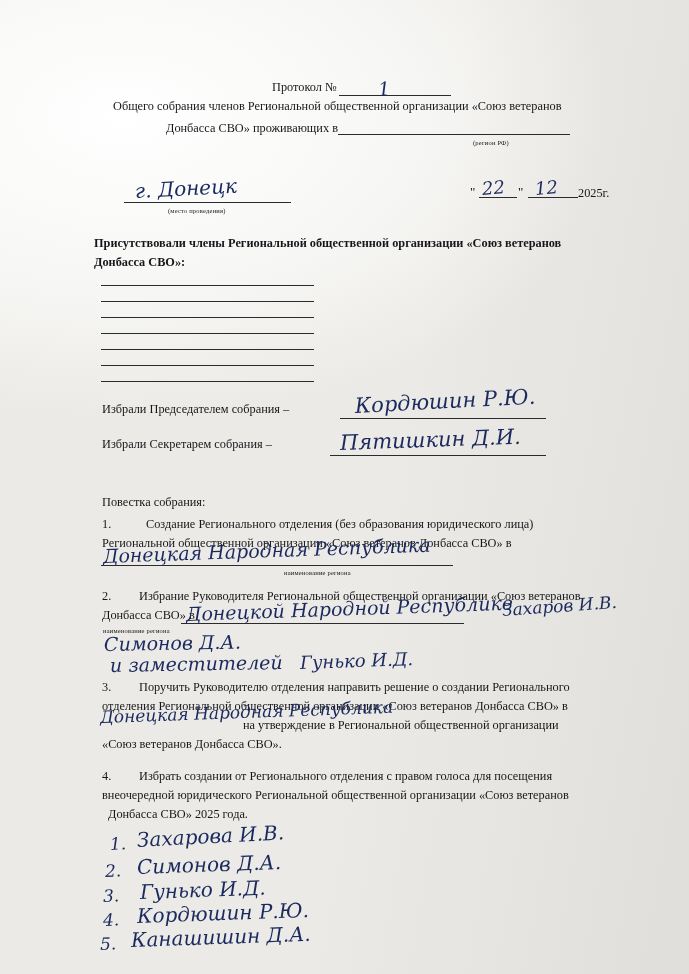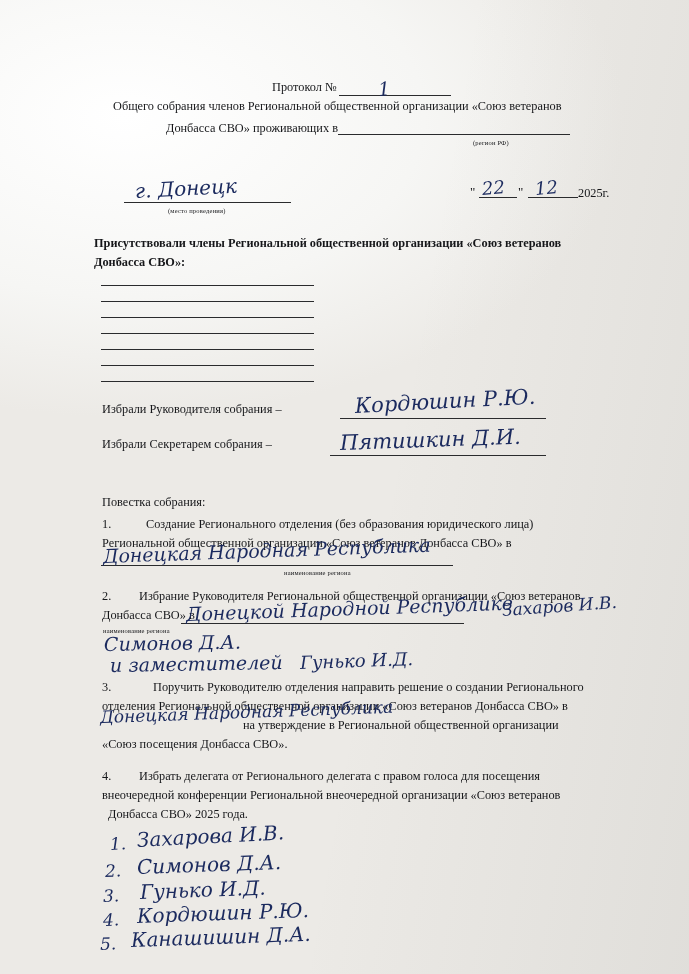--- a/index.html
+++ b/index.html
@@ -94,21 +94,21 @@
     <div class="t b" style="left:94px; top:254px;">Донбасса СВО»:</div>
 
     <div class="rule thin" style="left:101px; top:285px; width:213px;"></div>
     <div class="rule thin" style="left:101px; top:301px; width:213px;"></div>
     <div class="rule thin" style="left:101px; top:317px; width:213px;"></div>
     <div class="rule thin" style="left:101px; top:333px; width:213px;"></div>
     <div class="rule thin" style="left:101px; top:349px; width:213px;"></div>
     <div class="rule thin" style="left:101px; top:365px; width:213px;"></div>
     <div class="rule thin" style="left:101px; top:381px; width:213px;"></div>
 
-    <div class="t" style="left:102px; top:401px;">Избрали Руководителя собрания –</div>
+    <div class="t" style="left:102px; top:401px;">Избрали Председателем собрания –</div>
     <div class="rule" style="left:340px; top:418px; width:206px;"></div>
     <div class="hw" style="left:355px; top:392px; font-size:21px; transform:rotate(-3deg);">Кордюшин Р.Ю.</div>
 
     <div class="t" style="left:102px; top:436px;">Избрали Секретарем собрания –</div>
     <div class="rule" style="left:330px; top:455px; width:216px;"></div>
     <div class="hw" style="left:340px; top:429px; font-size:21px; transform:rotate(-2deg);">Пятишкин Д.И.</div>
 
     <div class="t" style="left:102px; top:494px;">Повестка собрания:</div>
 
     <div class="t" style="left:102px; top:516px;">1.</div>
@@ -123,29 +123,29 @@
     <div class="t" style="left:102px; top:607px;">Донбасса СВО» в</div>
     <div class="rule" style="left:181px; top:623px; width:283px;"></div>
     <div class="hw" style="left:186px; top:601px; font-size:19px; transform:rotate(-2deg);">Донецкой Народной Республике</div>
     <div class="hw" style="left:502px; top:598px; font-size:17px; transform:rotate(-4deg);">Захаров И.В.</div>
     <div class="t tiny" style="left:103px; top:626px;">наименование региона</div>
     <div class="hw" style="left:104px; top:631px; font-size:19px; transform:rotate(-1deg);">Симонов Д.А.</div>
     <div class="hw" style="left:110px; top:652px; font-size:19px; transform:rotate(-1deg);">и заместителей</div>
     <div class="hw" style="left:300px; top:650px; font-size:18px; transform:rotate(-2deg);">Гунько И.Д.</div>
 
     <div class="t" style="left:102px; top:679px;">3.</div>
-    <div class="t" style="left:153px; top:679px;">Поручить Руководителю отделения направить решение о создании Регионального</div>
+    <div class="t" style="left:139px; top:679px;">Поручить Руководителю отделения направить решение о создании Регионального</div>
     <div class="t" style="left:102px; top:698px;">отделения Региональной общественной организации «Союз ветеранов Донбасса СВО» в</div>
     <div class="hw" style="left:100px; top:705px; font-size:17px; transform:rotate(-2deg);">Донецкая Народная Республика</div>
     <div class="t" style="left:243px; top:717px;">на утверждение в Региональной общественной организации</div>
-    <div class="t" style="left:102px; top:736px;">«Союз посещения Донбасса СВО».</div>
+    <div class="t" style="left:102px; top:736px;">«Союз ветеранов Донбасса СВО».</div>
 
     <div class="t" style="left:102px; top:768px;">4.</div>
-    <div class="t" style="left:139px; top:768px;">Избрать делегата от Регионального делегата с правом голоса для посещения</div>
-    <div class="t" style="left:102px; top:787px;">внеочередной конференции Региональной внеочередной организации «Союз ветеранов</div>
+    <div class="t" style="left:139px; top:768px;">Избрать создании от Регионального отделения с правом голоса для посещения</div>
+    <div class="t" style="left:102px; top:787px;">внеочередной юридического Региональной общественной организации «Союз ветеранов</div>
     <div class="t" style="left:102px; top:806px;margin-left:6px;">Донбасса СВО» 2025 года.</div>
 
     <div class="sig-list">
       <div class="hw" style="left:110px; top:832px; transform:rotate(-3deg);">1.</div>
       <div class="hw" style="left:137px; top:826px; font-size:20px; transform:rotate(-3deg);">Захарова И.В.</div>
 
       <div class="hw" style="left:105px; top:859px; transform:rotate(-2deg);">2.</div>
       <div class="hw" style="left:137px; top:853px; font-size:20px; transform:rotate(-2deg);">Симонов Д.А.</div>
 
       <div class="hw" style="left:103px; top:884px; transform:rotate(-2deg);">3.</div>

